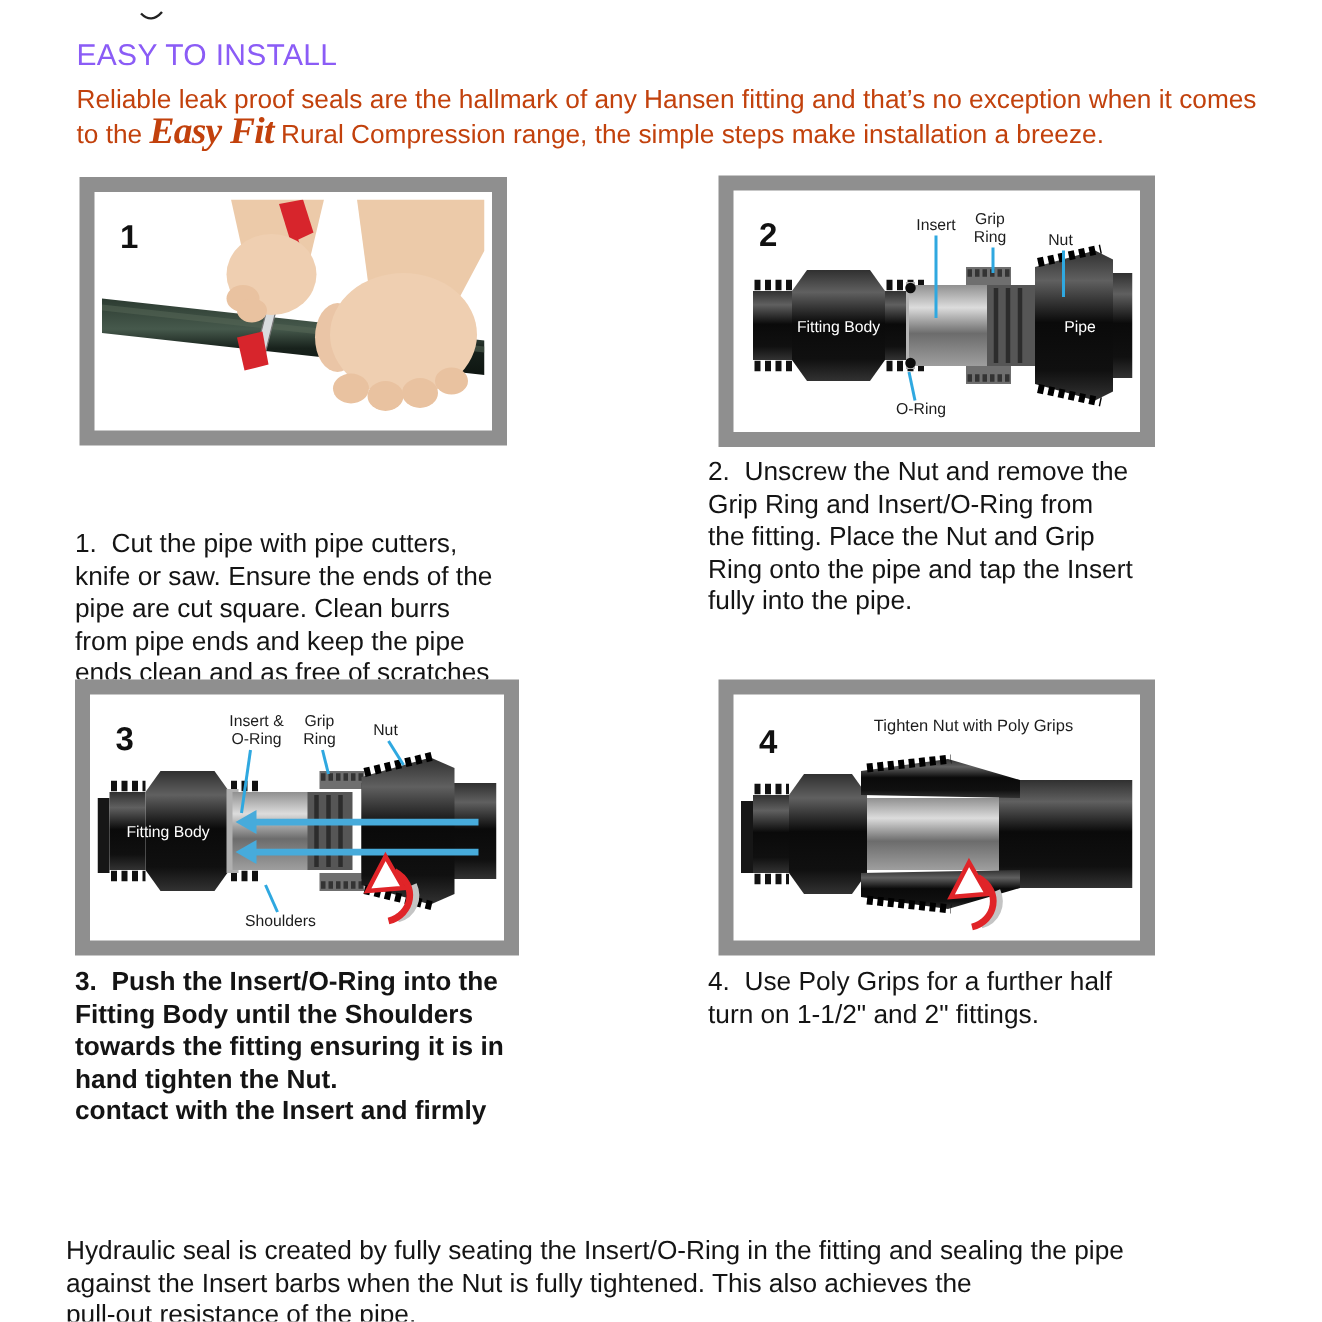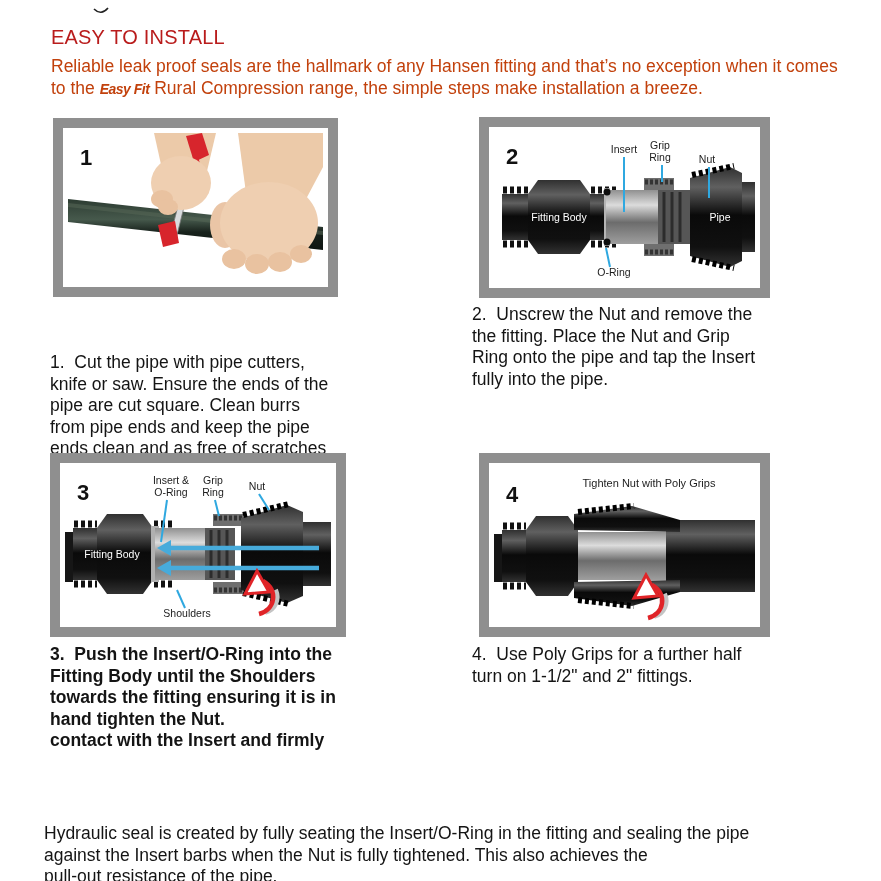--- a/index.html
+++ b/index.html
@@ -1,23 +1,23 @@
 <!DOCTYPE html>
 <html><head>
 <meta charset="utf-8">
 <style>
   html,body{margin:0;padding:0;background:#fff;}
   body{width:881px;height:881px;position:relative;font-family:"Liberation Sans",sans-serif;color:#141414;overflow:hidden;}
   .doc{position:absolute;inset:0;}
   .stray{position:absolute;left:93px;top:6px;width:16px;height:10px;}
-  .heading{position:absolute;left:51px;top:26px;margin:0;font-size:20px;font-weight:normal;letter-spacing:.2px;color:#b91c1c;}
+  .heading{position:absolute;left:51px;top:26px;margin:0;font-size:20px;font-weight:normal;letter-spacing:.2px;color:#8b5cf6;}
   .intro-line{position:absolute;left:51px;font-size:17.5px;line-height:22px;white-space:pre;color:#c2410c;}
   .intro-l1{top:55px;}
   .intro-l2{top:77px;}
-  .brand{font-family:Liberation Sans, sans-serif;font-style:italic;font-weight:bold;font-size:14px;letter-spacing:-.5px;}
+  .brand{font-family:Liberation Serif, serif;font-style:italic;font-weight:bold;font-size:25px;letter-spacing:-.5px;}
   .frame{position:absolute;box-sizing:border-box;background:#fff;border:10px solid #8f8f8f;padding:5px;}
   .frame svg{display:block;width:100%;height:100%;}
   .f1{left:53px;top:118px;width:285px;height:179px;}
   .f2{left:479px;top:117px;width:291px;height:181px;}
   .f3{left:50px;top:453px;width:296px;height:184px;}
   .f4{left:479px;top:453px;width:291px;height:184px;}
   .cap{position:absolute;font-size:17.5px;line-height:21.6px;}
   .cap-line{white-space:pre;}
   .c1{left:50px;top:304px;margin-top:48px;}
   .c2{left:472px;top:304px;}
@@ -140,20 +140,21 @@
   <div class="cap c1">
     <div class="cap-line">1.  Cut the pipe with pipe cutters,</div>
     <div class="cap-line">knife or saw. Ensure the ends of the</div>
     <div class="cap-line">pipe are cut square. Clean burrs</div>
     <div class="cap-line">from pipe ends and keep the pipe</div>
     <div class="cap-line">ends clean and as free of scratches</div>
     <div class="cap-line">and imperfections as possible.</div>
   </div>
   <div class="cap c2">
     <div class="cap-line">2.  Unscrew the Nut and remove the</div>
+    <div class="cap-line">Grip Ring and Insert/O-Ring from</div>
     <div class="cap-line">the fitting. Place the Nut and Grip</div>
     <div class="cap-line">Ring onto the pipe and tap the Insert</div>
     <div class="cap-line">fully into the pipe.</div>
   </div>
 
   <div class="frame f3">
     <svg viewBox="0 0 266 154" preserveAspectRatio="none">
       <defs>
         <linearGradient id="b3" x1="0" y1="0" x2="0" y2="1">
           <stop offset="0" stop-color="#303030"></stop>

